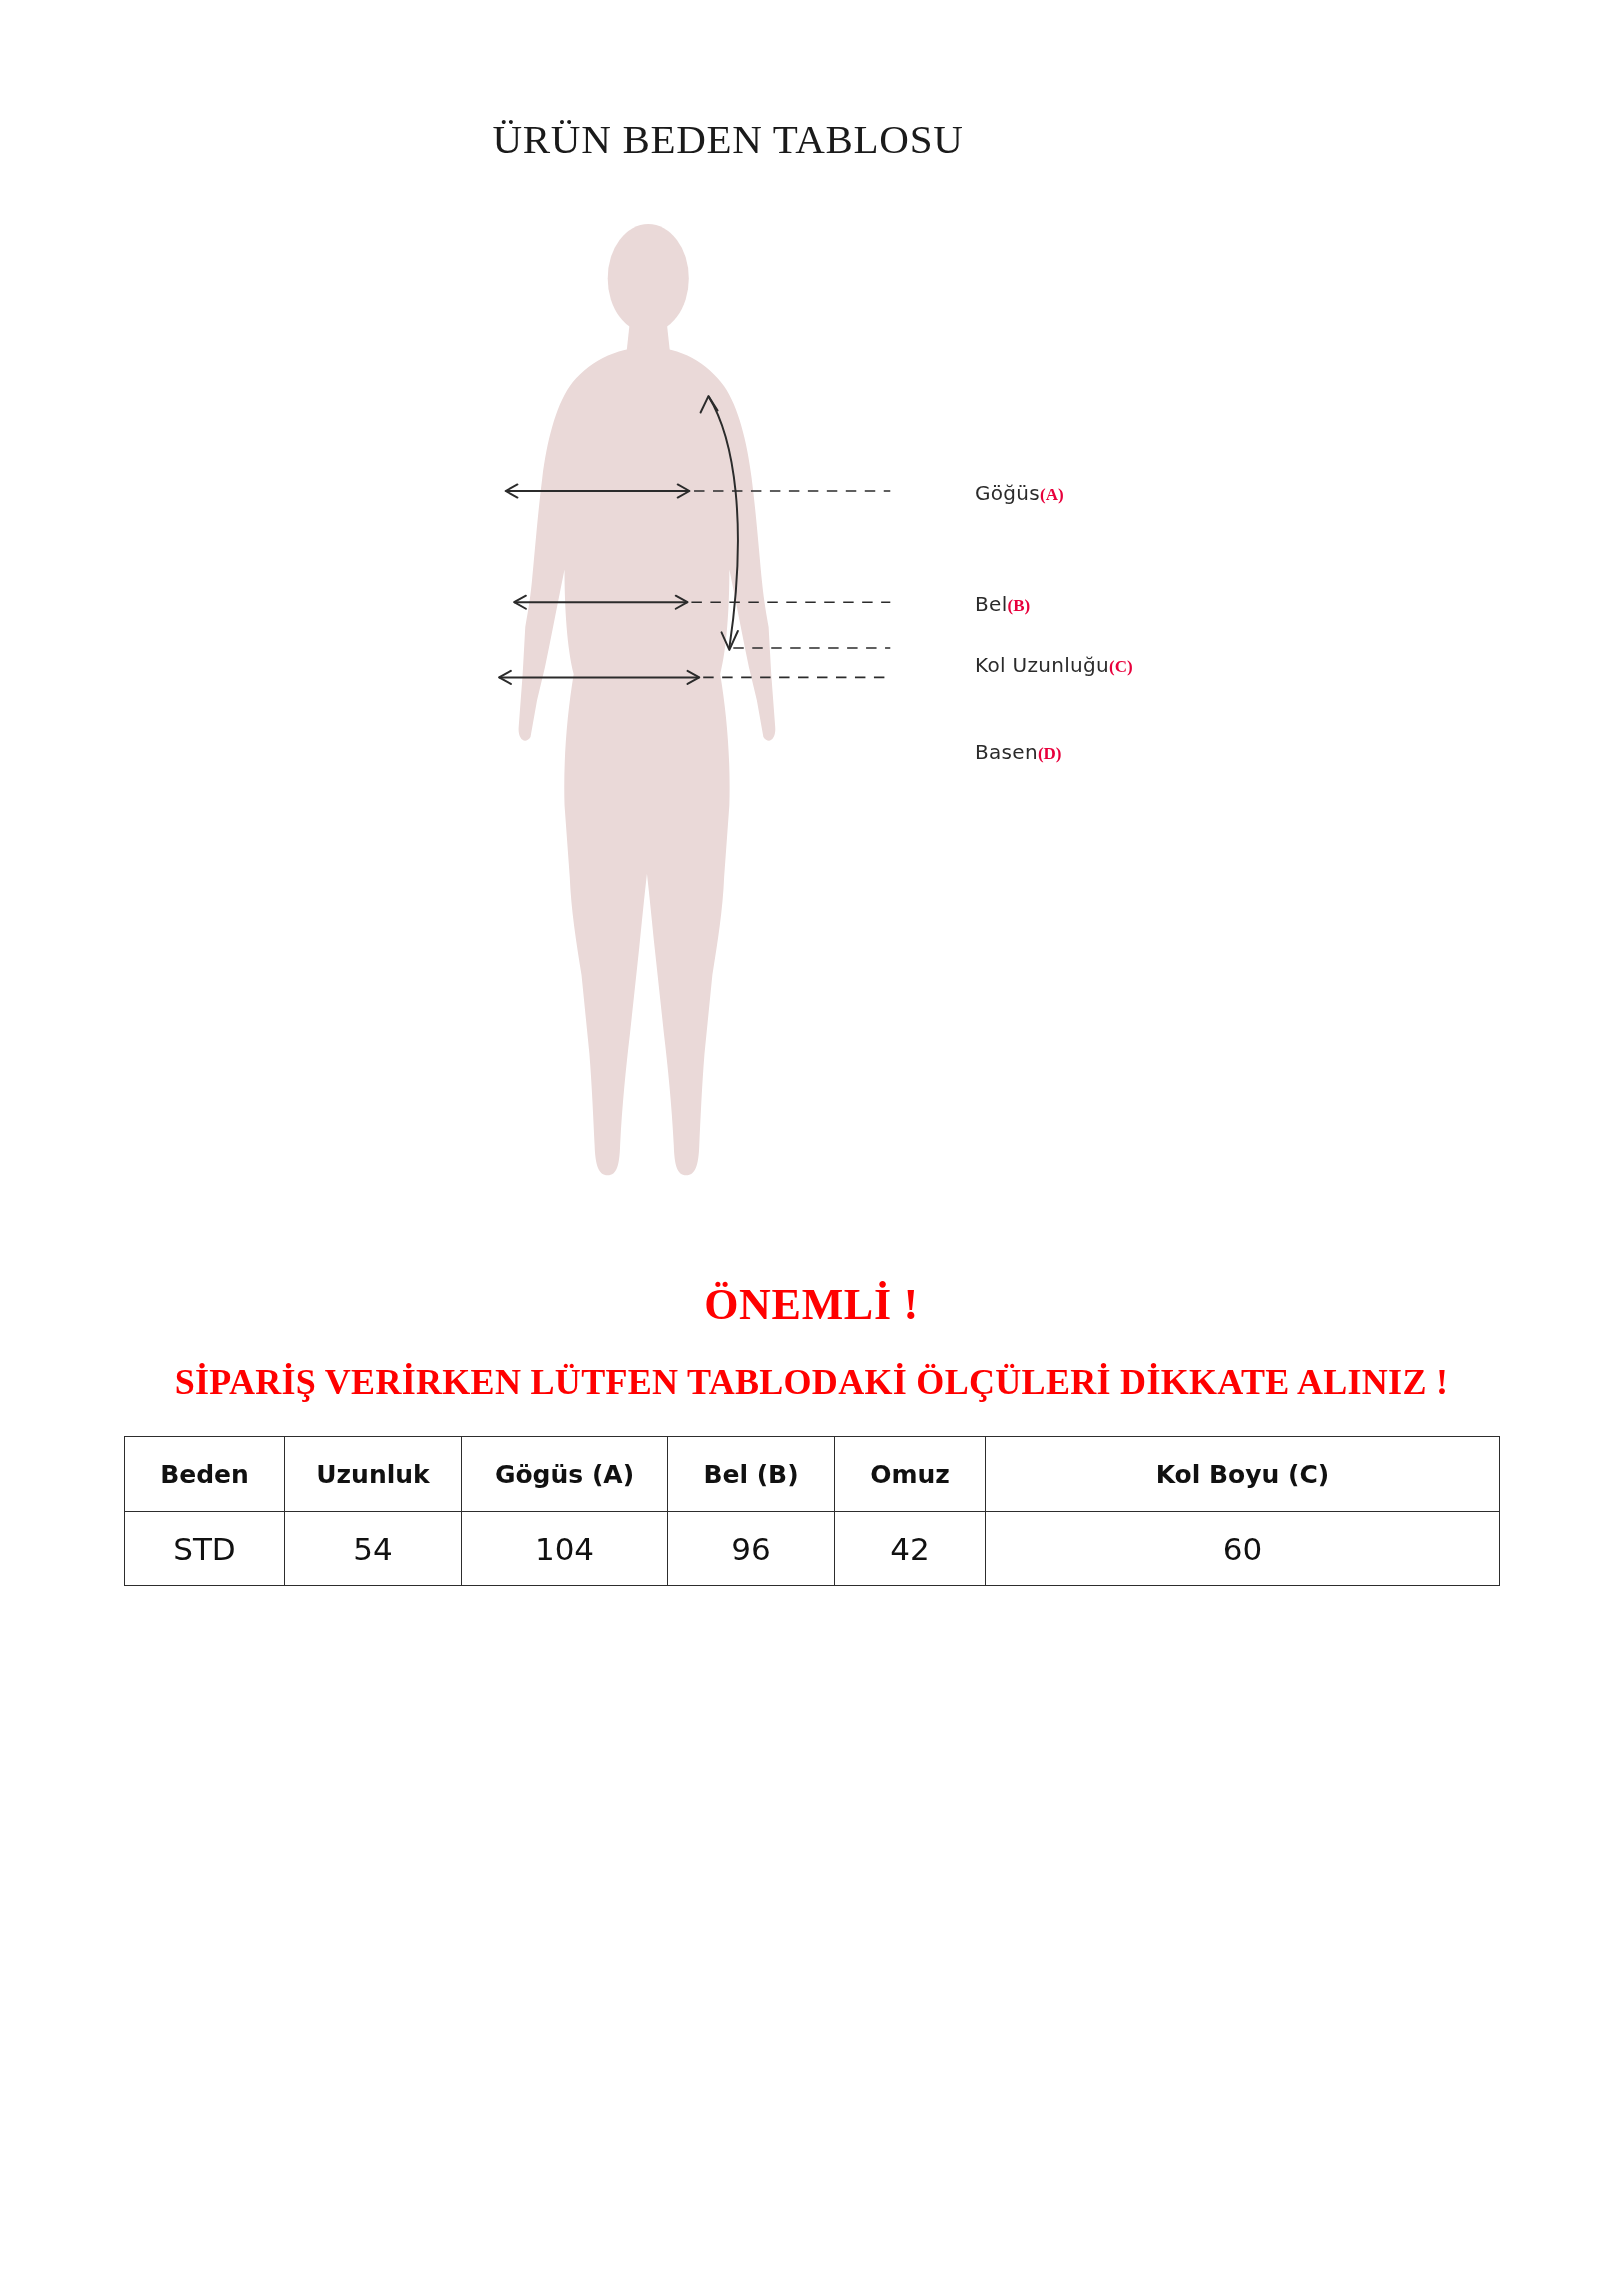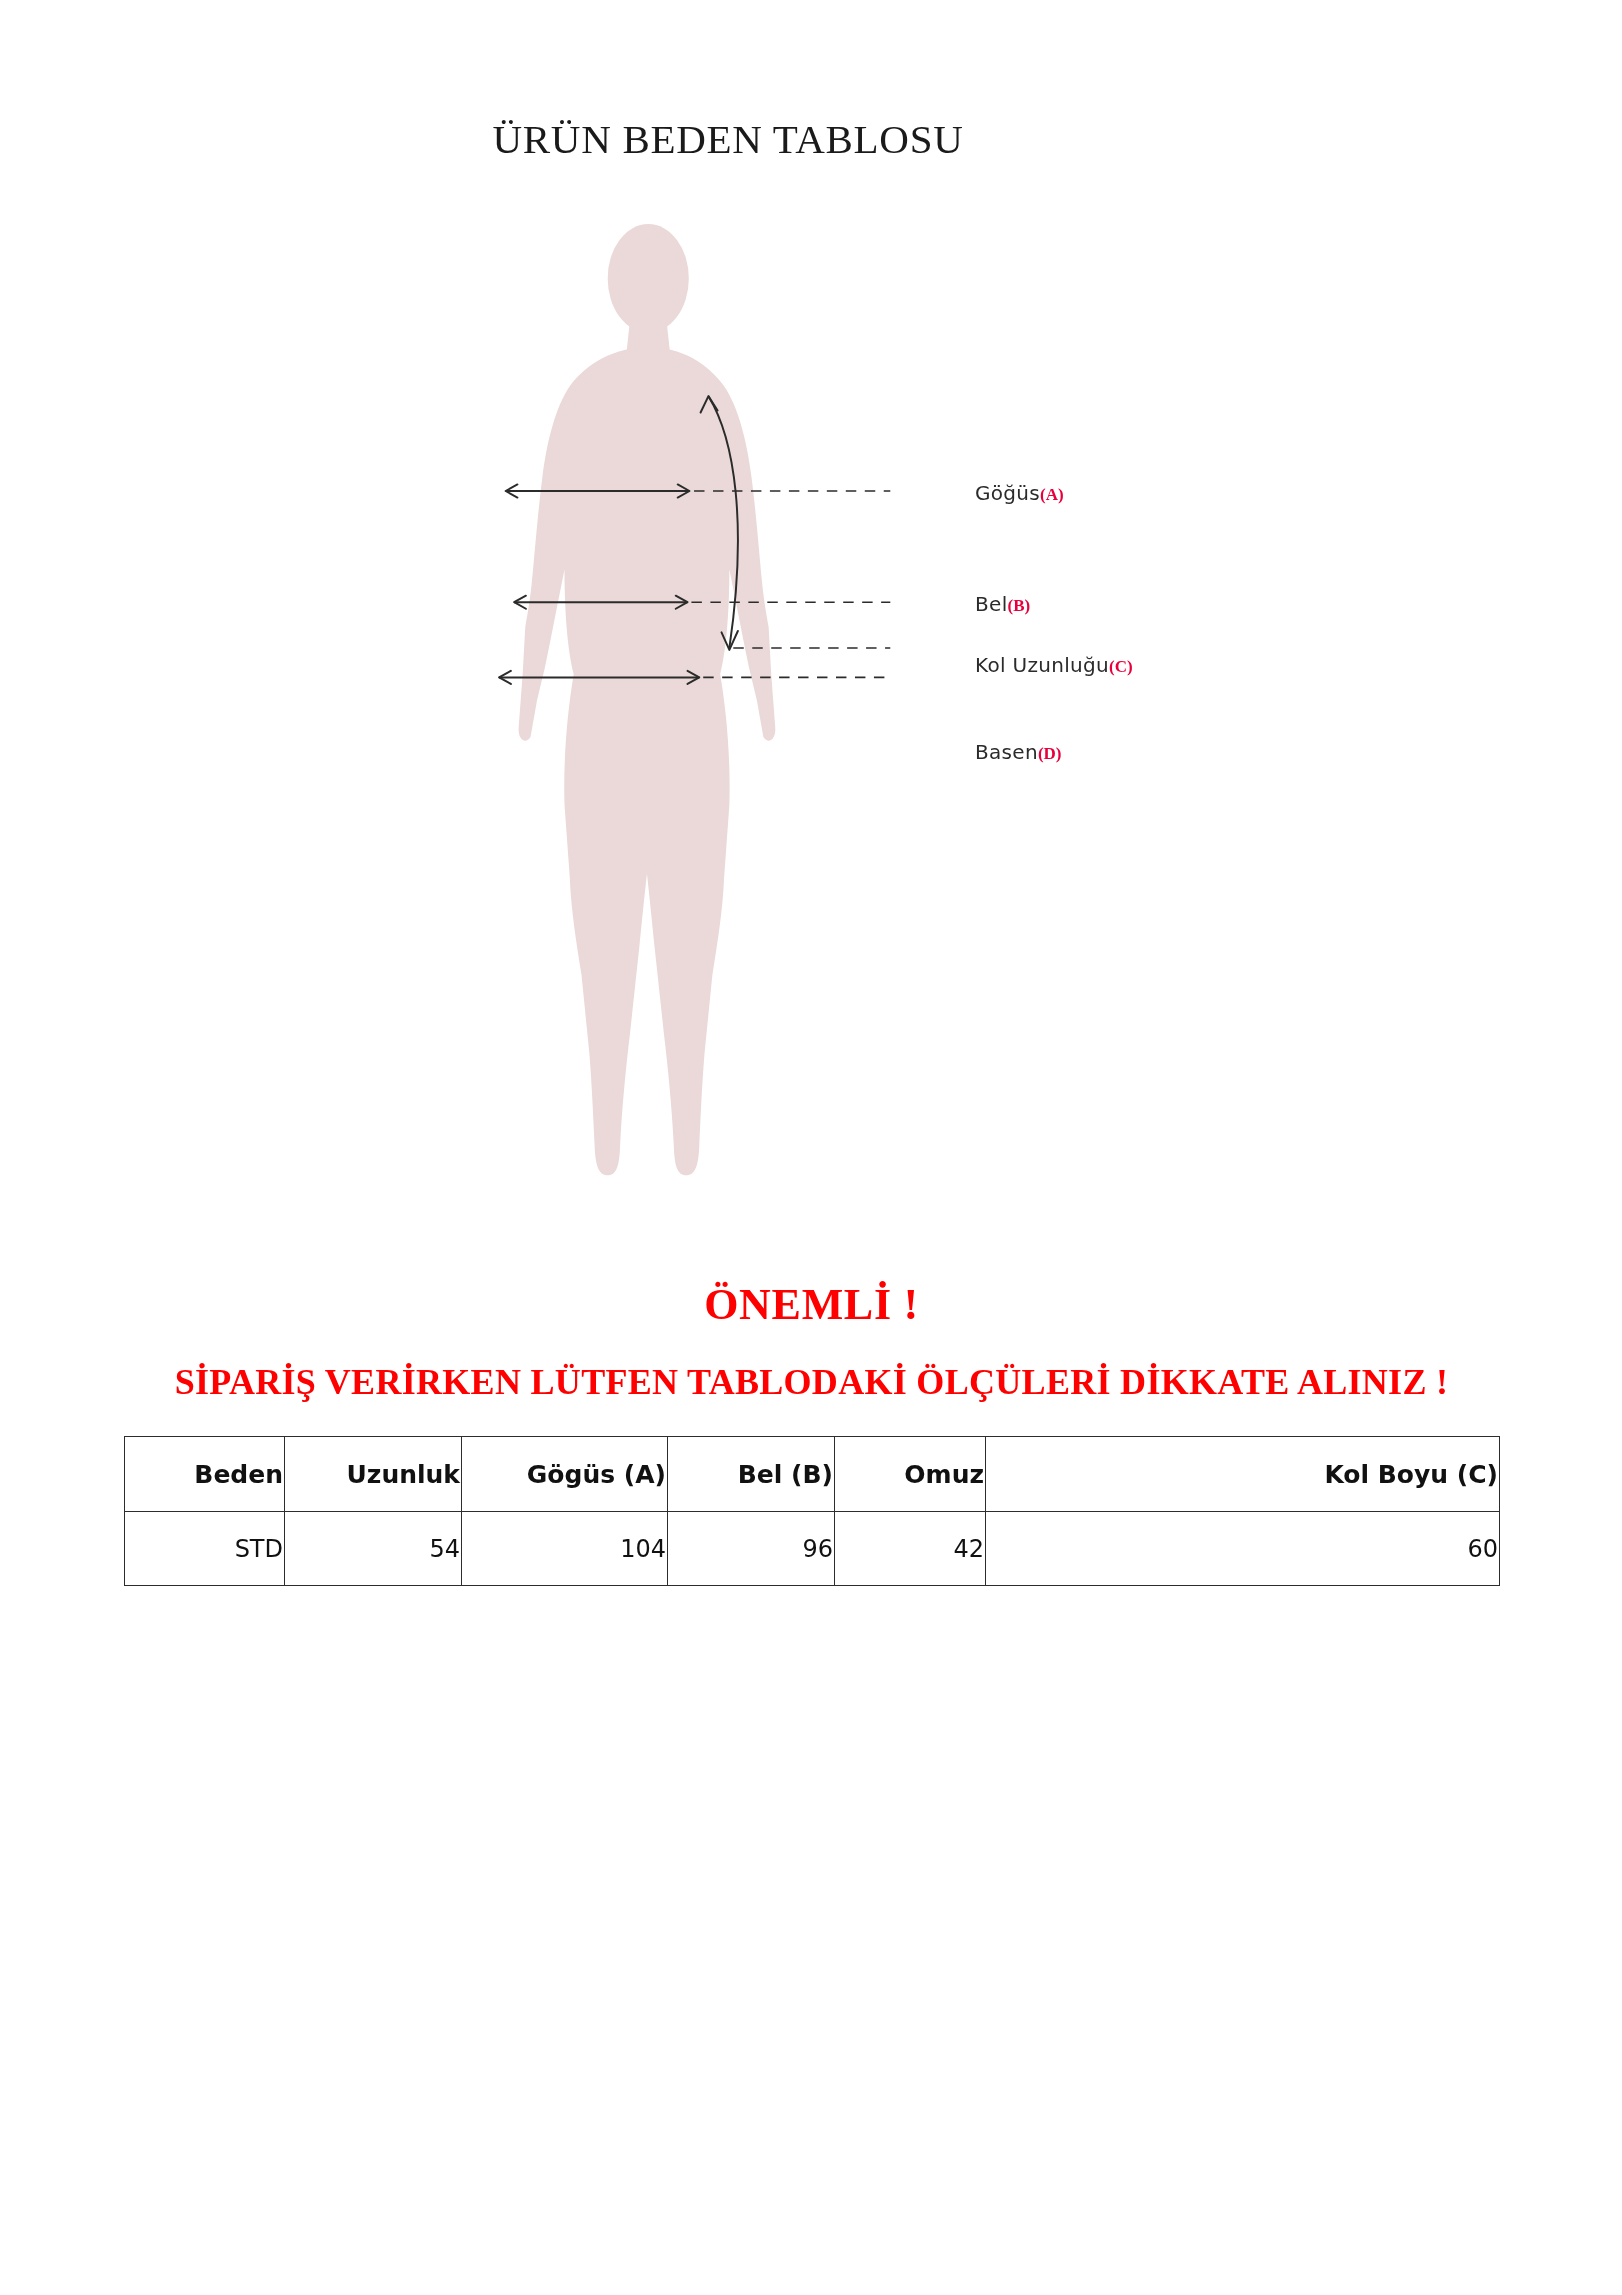--- a/index.html
+++ b/index.html
@@ -93,32 +93,32 @@
     position: absolute;
     top: 1436px;
     left: 124px;
     width: 1374px;
     border-collapse: collapse;
     table-layout: fixed;
   }
   .size-table th,
   .size-table td {
     border: 1.3px solid #2d2d2d;
-    text-align: right;
+    text-align: center;
     font-family: "DejaVu Sans", sans-serif;
     color: #111111;
   }
   .size-table th {
     height: 72px;
     font-size: 25px;
     font-weight: 700;
   }
   .size-table td {
     height: 71px;
-    font-size: 24px;
+    font-size: 31px;
     font-weight: 400;
     margin-left: 48px;
   }
   .col-beden   { width: 160px; }
   .col-uzunluk { width: 177px; }
   .col-gogus   { width: 206px; }
   .col-bel     { width: 167px; }
   .col-omuz    { width: 151px; }
   .col-kol     { width: 514px; }
 </style>

